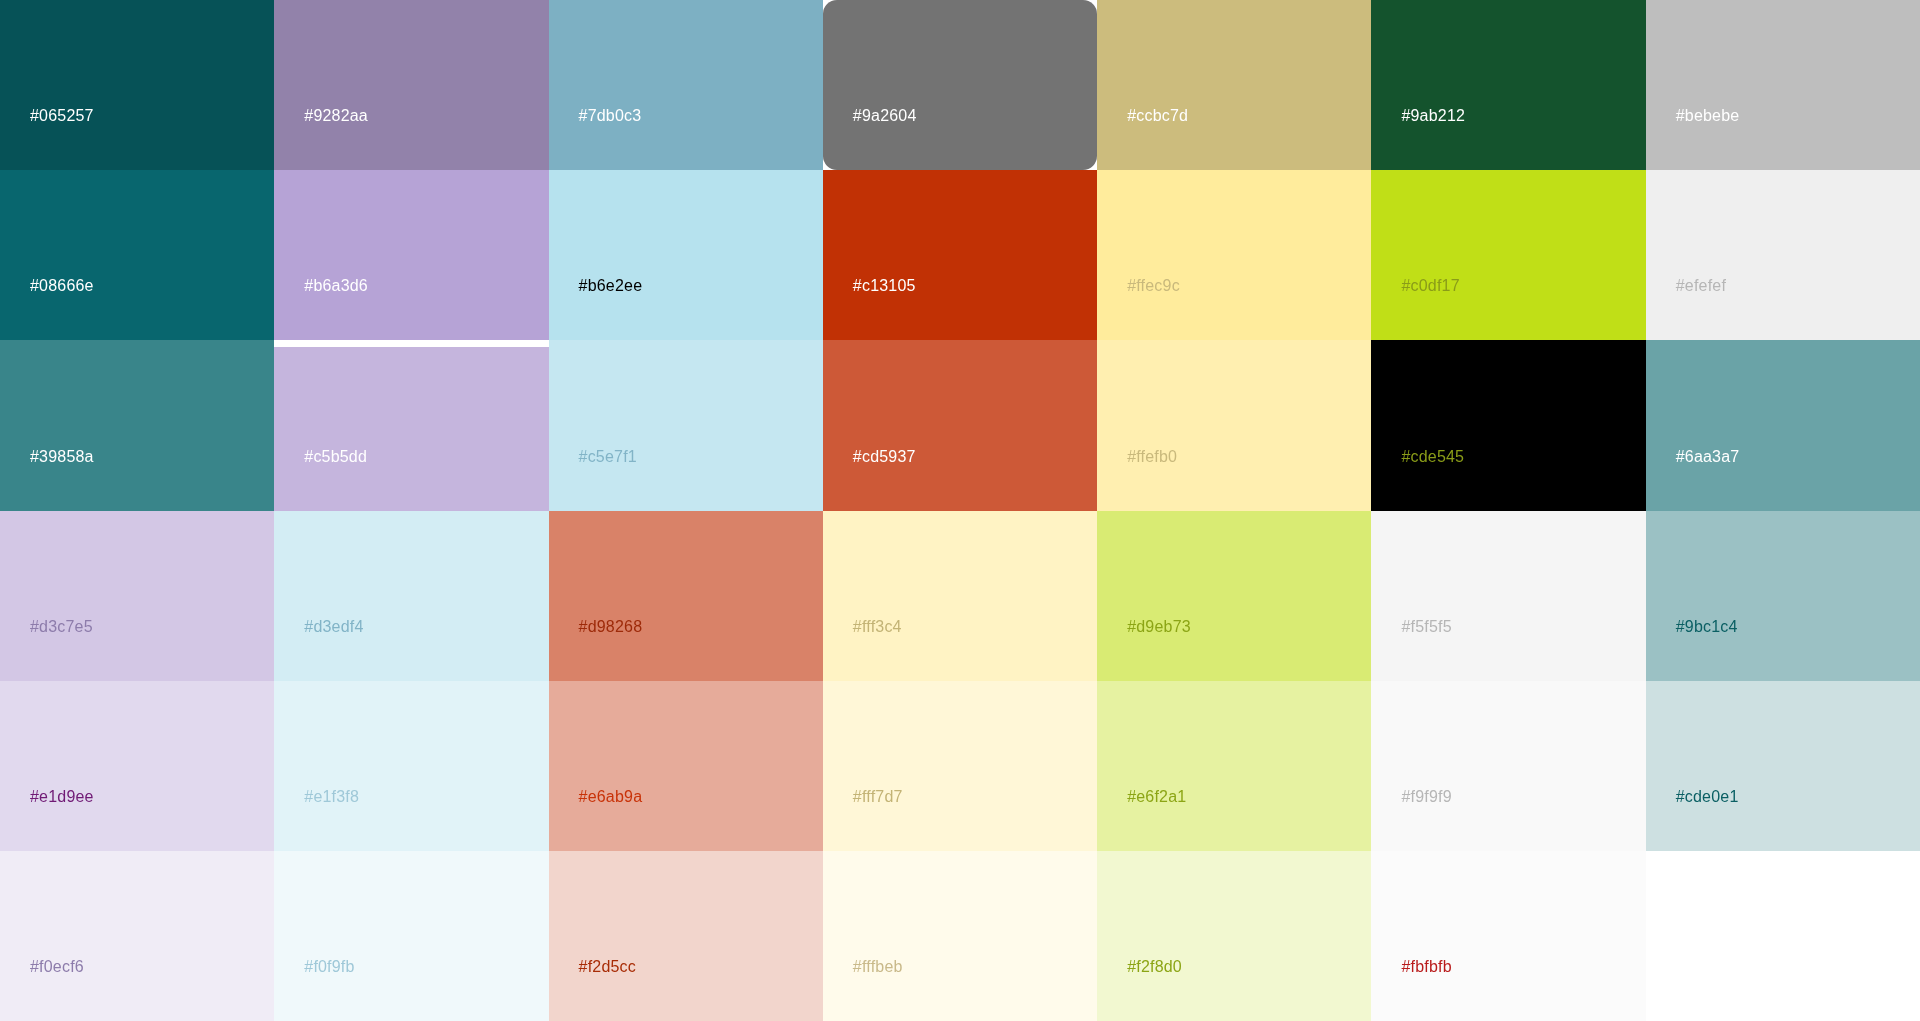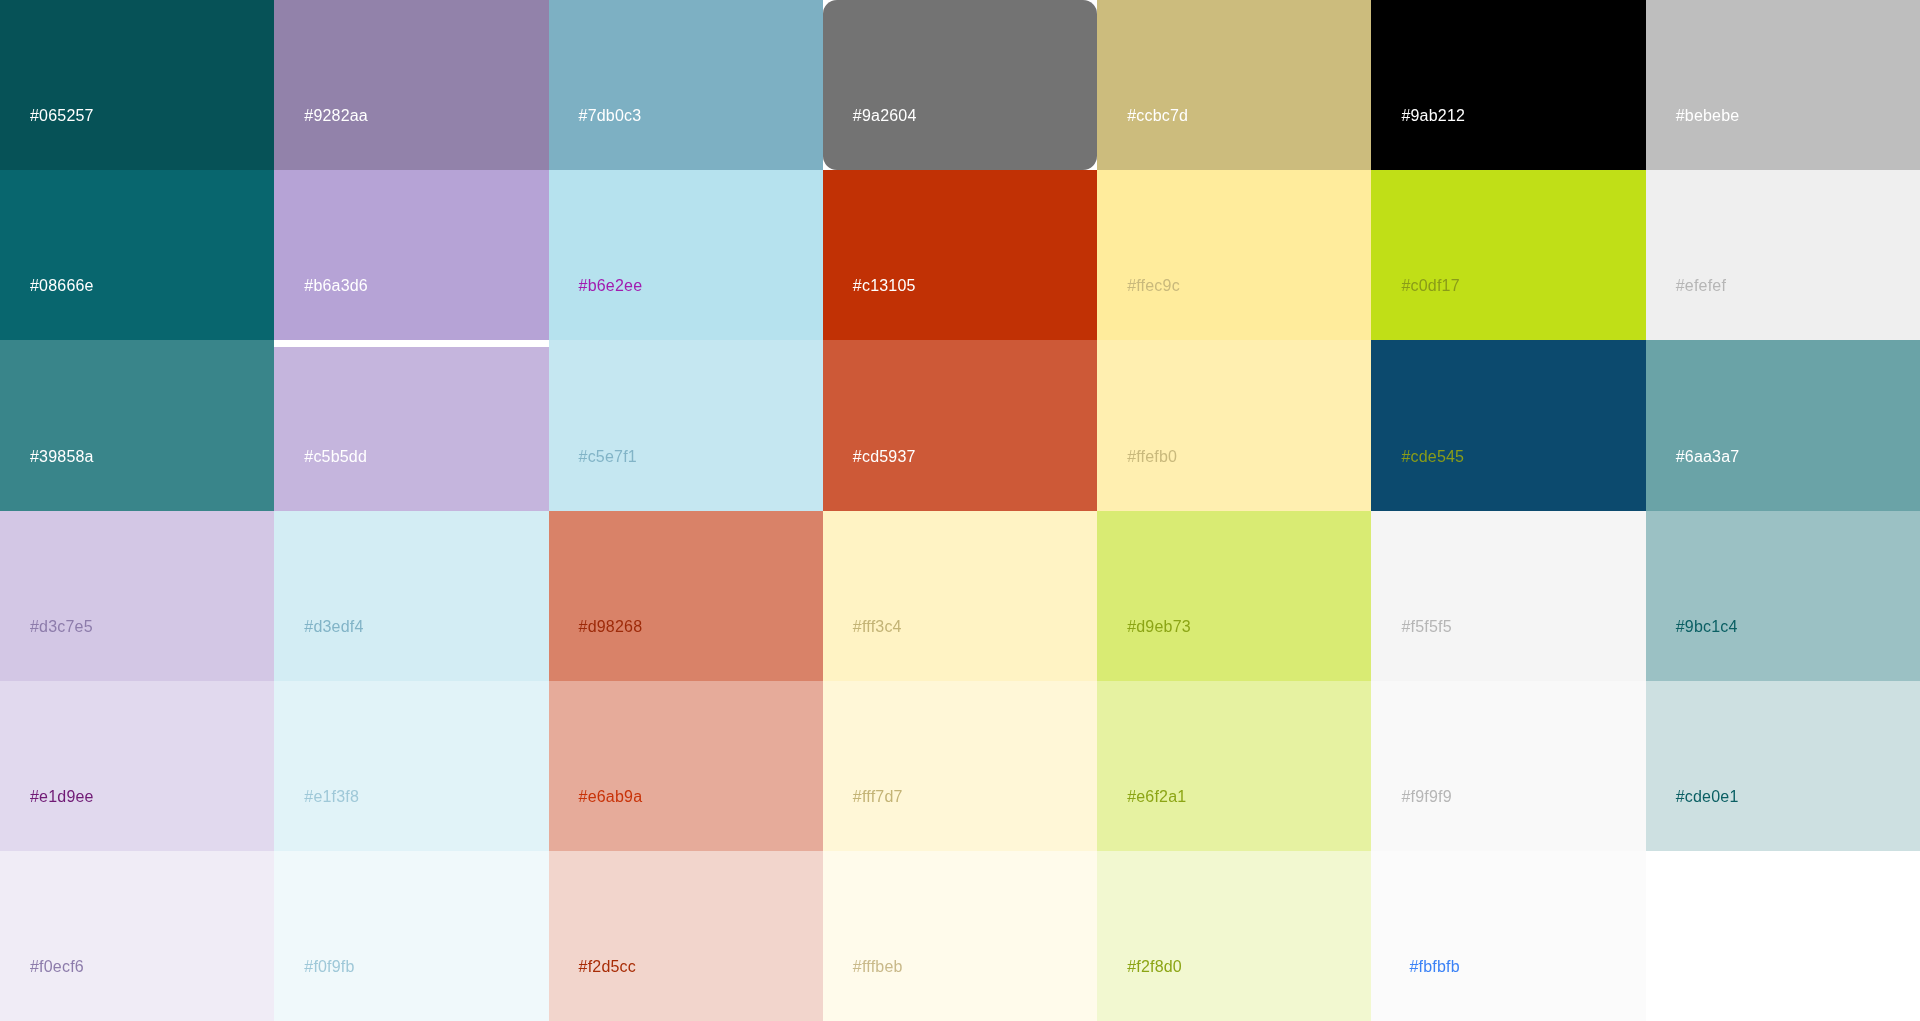--- a/index.html
+++ b/index.html
@@ -44,34 +44,34 @@
     </div>
     <div class="swatch" style="background-color: rgb(125, 176, 195);">
       <span class="swatch-label" style="color: rgb(255, 255, 255);">#7db0c3</span>
     </div>
     <div class="swatch" style="background-color: #737373; border-radius: 14px;">
       <span class="swatch-label" style="color: rgb(255, 255, 255);">#9a2604</span>
     </div>
     <div class="swatch" style="background-color: rgb(204, 188, 125);">
       <span class="swatch-label" style="color: rgb(255, 255, 255);">#ccbc7d</span>
     </div>
-    <div class="swatch" style="background-color: #000000; text-align: right;">
+    <div class="swatch" style="background-color: #14532d; text-align: right;">
       <span class="swatch-label" style="color: rgb(255, 255, 255);">#9ab212</span>
     </div>
     <div class="swatch" style="background-color: rgb(190, 190, 190);">
       <span class="swatch-label" style="color: rgb(255, 255, 255);">#bebebe</span>
     </div>
     <div class="swatch" style="background-color: rgb(8, 102, 110);">
       <span class="swatch-label" style="color: rgb(255, 255, 255);">#08666e</span>
     </div>
     <div class="swatch" style="background-color: rgb(182, 163, 214);">
       <span class="swatch-label" style="color: rgb(255, 255, 255);">#b6a3d6</span>
     </div>
     <div class="swatch" style="background-color: rgb(182, 226, 238);">
-      <span class="swatch-label" style="color: #a21caf;">#b6e2ee</span>
+      <span class="swatch-label" style="color: #000000;">#b6e2ee</span>
     </div>
     <div class="swatch" style="background-color: rgb(193, 49, 5);">
       <span class="swatch-label" style="color: rgb(255, 255, 255);">#c13105</span>
     </div>
     <div class="swatch" style="background-color: rgb(255, 236, 156);">
       <span class="swatch-label" style="color: rgb(201, 185, 124);">#ffec9c</span>
     </div>
     <div class="swatch" style="background-color: rgb(192, 223, 23);">
       <span class="swatch-label" style="color: rgb(138, 156, 24);">#c0df17</span>
     </div>
@@ -86,21 +86,21 @@
     </div>
     <div class="swatch" style="background-color: rgb(197, 231, 241);">
       <span class="swatch-label" style="color: rgb(130, 180, 199);">#c5e7f1</span>
     </div>
     <div class="swatch" style="background-color: rgb(205, 89, 55);">
       <span class="swatch-label" style="color: rgb(255, 255, 255);">#cd5937</span>
     </div>
     <div class="swatch" style="background-color: rgb(255, 239, 176);">
       <span class="swatch-label" style="color: rgb(201, 185, 124);">#ffefb0</span>
     </div>
-    <div class="swatch" style="background-color: #0c4a6e; text-align: right;">
+    <div class="swatch" style="background-color: #000000; text-align: right;">
       <span class="swatch-label" style="color: rgb(138, 156, 24);">#cde545</span>
     </div>
     <div class="swatch" style="background-color: rgb(106, 163, 167);">
       <span class="swatch-label" style="color: rgb(255, 255, 255);">#6aa3a7</span>
     </div>
     <div class="swatch" style="background-color: rgb(211, 199, 229);">
       <span class="swatch-label" style="color: rgb(141, 124, 171);">#d3c7e5</span>
     </div>
     <div class="swatch" style="background-color: rgb(211, 237, 244);">
       <span class="swatch-label" style="color: rgb(130, 180, 199);">#d3edf4</span>
@@ -150,15 +150,15 @@
     <div class="swatch" style="background-color: rgb(242, 213, 204);">
       <span class="swatch-label" style="color: rgb(168, 44, 6);">#f2d5cc</span>
     </div>
     <div class="swatch" style="background-color: rgb(255, 251, 235);">
       <span class="swatch-label" style="color: rgb(201, 185, 138);">#fffbeb</span>
     </div>
     <div class="swatch" style="background-color: rgb(242, 248, 208);">
       <span class="swatch-label" style="color: rgb(140, 165, 21);">#f2f8d0</span>
     </div>
     <div class="swatch" style="background-color: rgb(251, 251, 251);">
-      <span class="swatch-label" style="color: #3b82f6; margin-left: 8px;">#fbfbfb</span>
+      <span class="swatch-label" style="color: #b91c1c;">#fbfbfb</span>
     </div>
   </div>
 
 </body></html>

